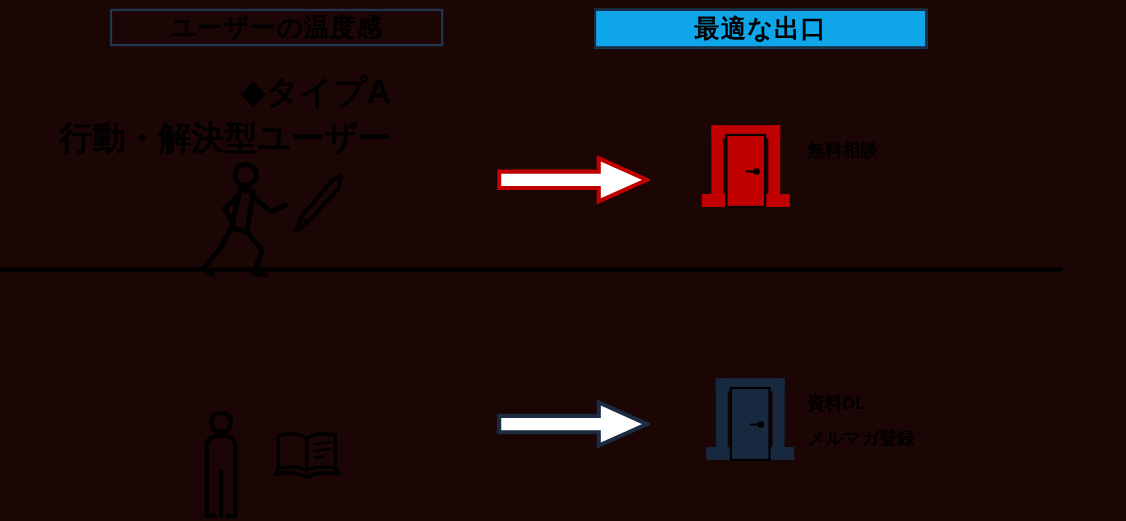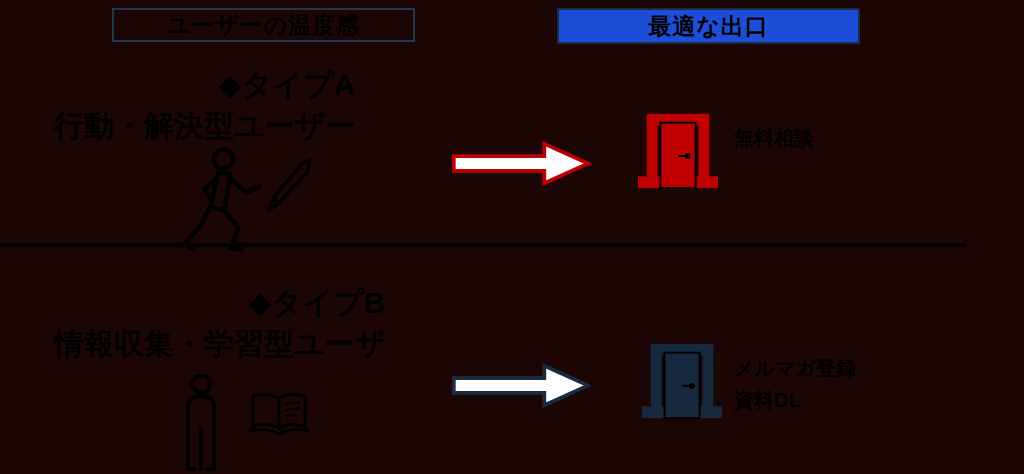--- a/index.html
+++ b/index.html
@@ -6,26 +6,26 @@
   .canvas{
     position:relative;width:1024px;height:474px;overflow:hidden;
     background:#1c0505;
     font-family:"Liberation Sans","DejaVu Sans",sans-serif;
   }
   .abs{position:absolute;}
   .hdr-box{
     display:flex;align-items:center;justify-content:center;
     font-size:23px;font-weight:bold;color:#000;letter-spacing:1px;
   }
-  .hdr-left{left:100px;top:8px;width:299px;height:30px;border:2px solid #20384e;background:transparent;margin-left:12px;}
-  .hdr-right{left:557px;top:8px;width:299px;height:32px;border:2px solid #1b2c42;background:#1d4ed8;}
+  .hdr-left{left:100px;top:8px;width:299px;height:30px;border:2px solid #20384e;background:transparent;}
+  .hdr-right{left:540px;top:8px;width:299px;height:32px;border:2px solid #1b2c42;background:#0ea5e9;}
   .type-title{font-size:30px;font-weight:bold;color:#000;line-height:41px;white-space:nowrap;text-align:right;}
   .title-a{left:54px;top:64px;}
   .title-b{left:54px;top:282px;}
-  .exit-label{font-size:20px;font-weight:bold;color:#000;line-height:32px;white-space:nowrap;}
+  .exit-label{font-size:16px;font-weight:bold;color:#000;line-height:32px;white-space:nowrap;}
   .exit-a{left:734px;top:122px;}
   .exit-b{left:734px;top:352px;}
   .divider{left:0;top:243px;width:966px;height:4px;background:#000;}
   .walk-icon{left:178px;top:147px;width:105px;height:105px;}
   .pen-icon{left:264px;top:158px;width:50px;height:55px;}
   .stand-icon{left:180px;top:374px;width:44px;height:98px;}
   .book-icon{left:248px;top:390px;width:62px;height:48px;}
   .arrow-a{left:451px;top:140px;width:140px;height:47px;}
   .arrow-b{left:451px;top:362px;width:140px;height:47px;}
   .door-a{left:636px;top:108px;width:84px;height:86px;}
@@ -79,24 +79,20 @@
     <circle cx="53" cy="47" r="3" fill="#000"></circle>
     <path d="M43,47 L50,47" stroke="#000" stroke-width="2"></path>
   </svg>
 
   <div class="abs exit-label exit-a">
     <div>無料相談</div>
   </div>
 
   <div class="abs divider"></div>
 
-  <div class="abs type-title title-b">
-    <div>◆タイプB</div>
-    <div>情報収集・学習型ユーザ</div>
-  </div>
 
   <svg class="abs stand-icon" viewBox="0 0 44 98" fill="none" stroke="#000" stroke-width="4" stroke-linecap="round" stroke-linejoin="round">
     <circle cx="21" cy="10" r="9"></circle>
     <path d="M8,95 L8,32 Q8,22 21,22 Q34,22 34,32 L34,95"></path>
     <path d="M8,95 L15,95 M27,95 L34,95"></path>
     <path d="M21,55 L21,95"></path>
   </svg>
 
   <svg class="abs book-icon" viewBox="0 0 62 48" fill="none" stroke="#000" stroke-width="3" stroke-linecap="round" stroke-linejoin="round">
     <path d="M31,8 Q20,2 5,6 L5,36 Q20,32 31,38"></path>
@@ -117,17 +113,17 @@
       <rect x="64" y="4" width="11" height="68"></rect>
       <rect x="2" y="68" width="30" height="12"></rect>
       <rect x="54" y="68" width="30" height="12"></rect>
       <rect x="25" y="13" width="36" height="67" stroke="#000" stroke-width="2"></rect>
     </g>
     <circle cx="53" cy="47" r="3" fill="#000"></circle>
     <path d="M43,47 L50,47" stroke="#000" stroke-width="2"></path>
   </svg>
 
   <div class="abs exit-label exit-b">
+    <div>資料DL</div>
     <div>メルマガ登録</div>
-    <div>資料DL</div>
   </div>
 
 </div>
 
 </body></html>

